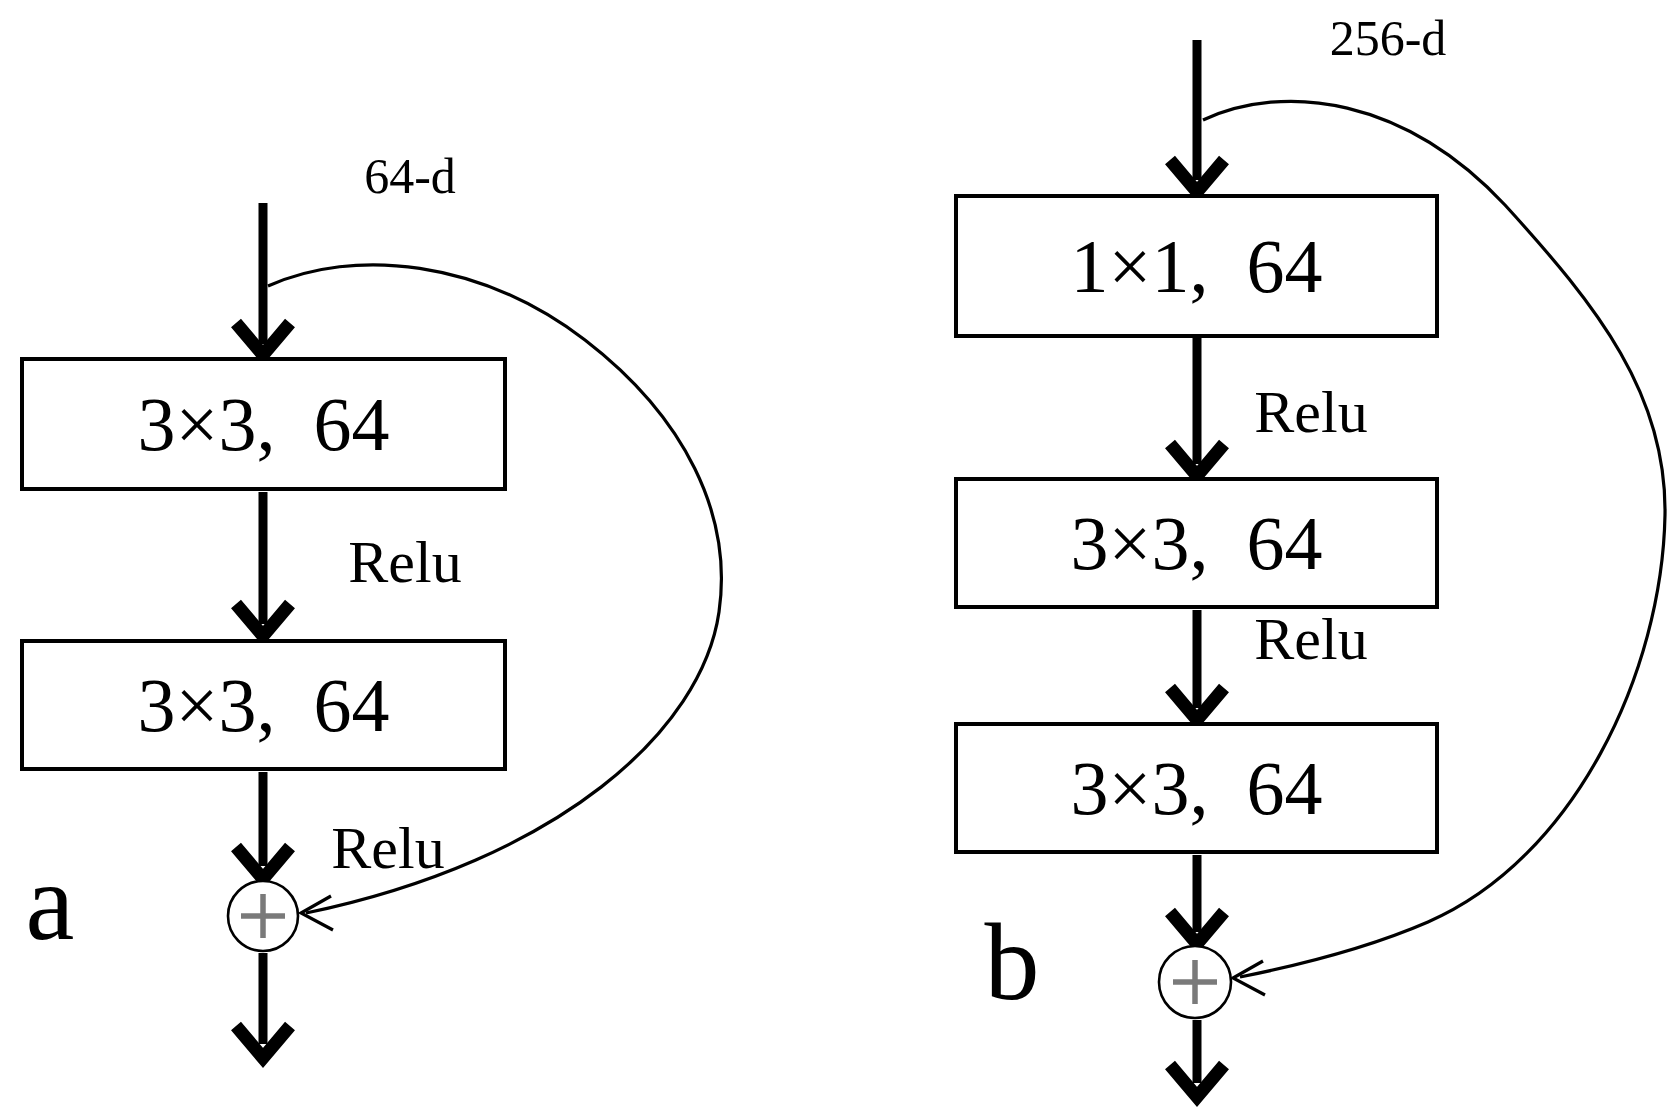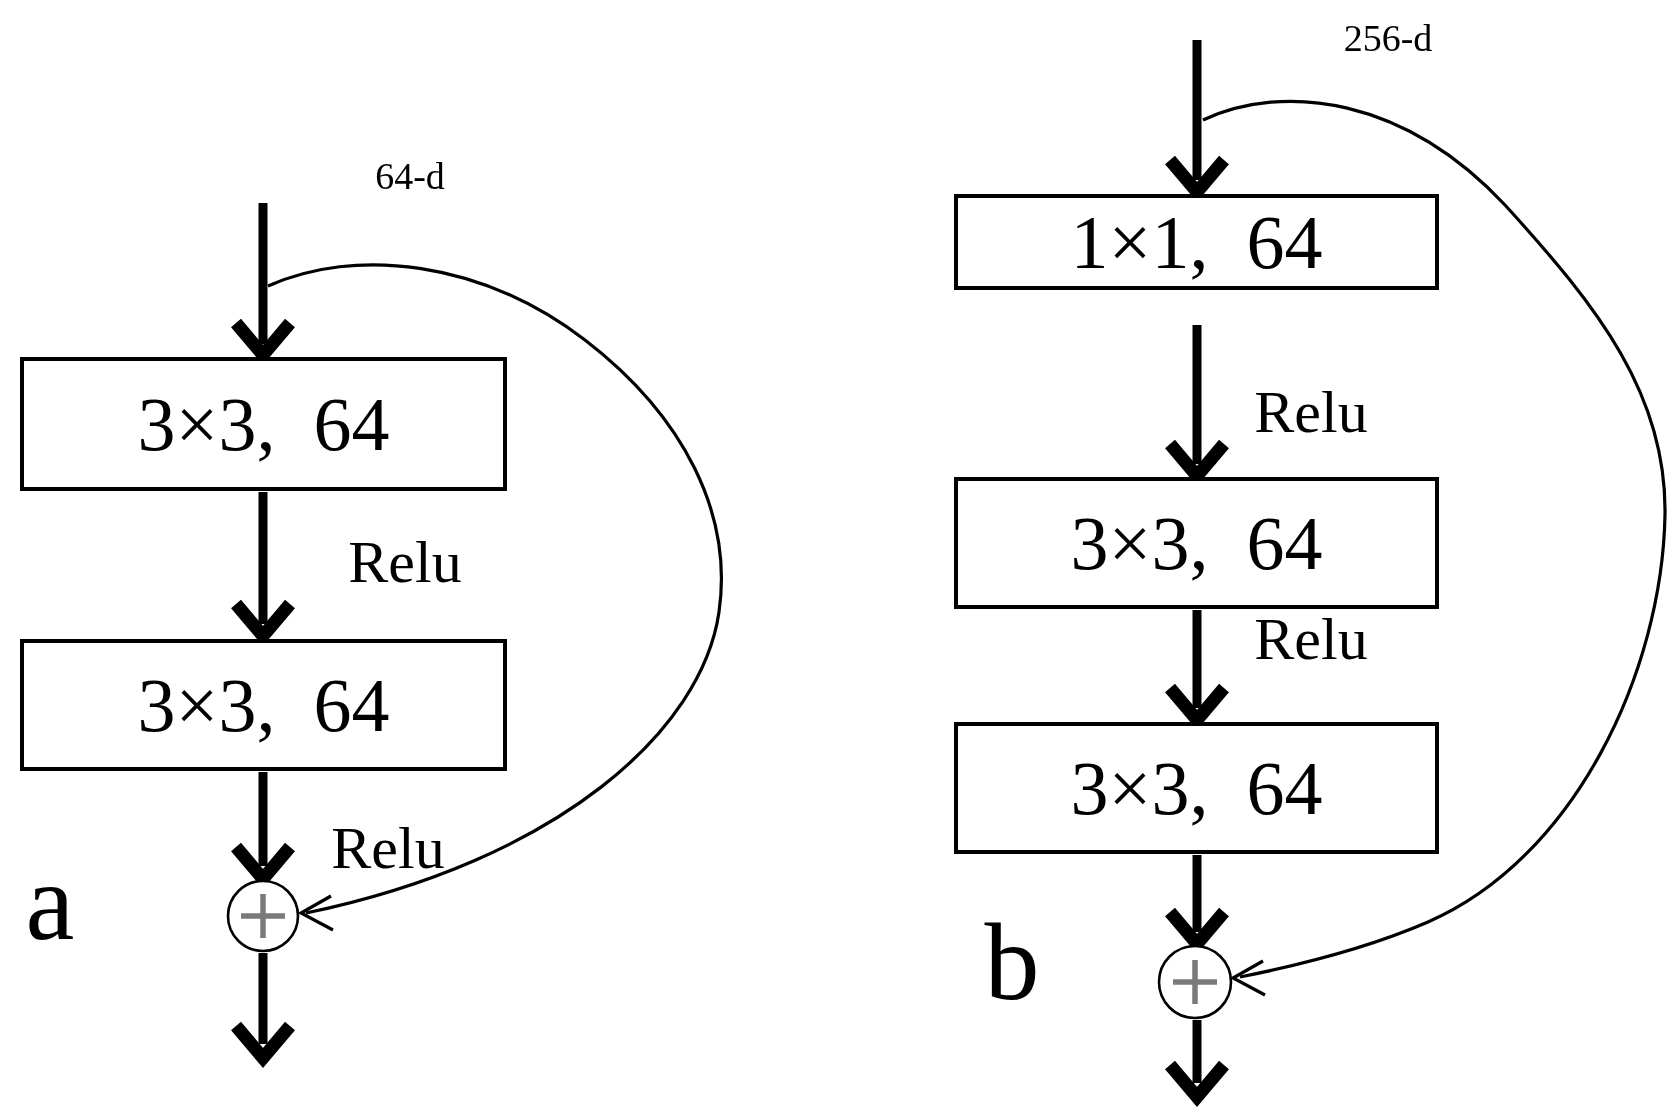--- a/index.html
+++ b/index.html
@@ -26,21 +26,21 @@
     white-space:pre;
     box-sizing:border-box;
     line-height:1;
   }
   .lbl{
     position:absolute;
     transform:translate(-50%,-50%);
     white-space:pre;
     line-height:1;
   }
-  .dim-lbl{font-size:38px;}
+  .dim-lbl{font-size:50px;}
   .relu-lbl{font-size:60px;}
   .caption-lbl{font-size:110px;}
 </style>
 </head>
 <body>
 
 <div id="stage">
 
   <svg id="wires" viewBox="0 0 1680 1118" xmlns="http://www.w3.org/2000/svg">
 
@@ -103,21 +103,21 @@
   <div class="lbl relu-lbl" style="left:405px;top:562px;">Relu</div>
 
   <div class="conv-box" style="left:20px;top:639px;width:487px;height:132px;">3×3,  64</div>
 
   <div class="lbl relu-lbl" style="left:388px;top:848px;">Relu</div>
 
   <div class="lbl caption-lbl" style="left:50px;top:902px;">a</div>
 
   <div class="lbl dim-lbl" style="left:1388px;top:38px;">256-d</div>
 
-  <div class="conv-box" style="left:954px;top:194px;width:485px;height:96px;">1×1,  64</div>
+  <div class="conv-box" style="left:954px;top:194px;width:485px;height:144px;">1×1,  64</div>
 
   <div class="lbl relu-lbl" style="left:1311px;top:412px;">Relu</div>
 
   <div class="conv-box" style="left:954px;top:477px;width:485px;height:132px;">3×3,  64</div>
 
   <div class="lbl relu-lbl" style="left:1311px;top:639px;">Relu</div>
 
   <div class="conv-box" style="left:954px;top:722px;width:485px;height:132px;">3×3,  64</div>
 
   <div class="lbl caption-lbl" style="left:1012px;top:962px;">b</div>

